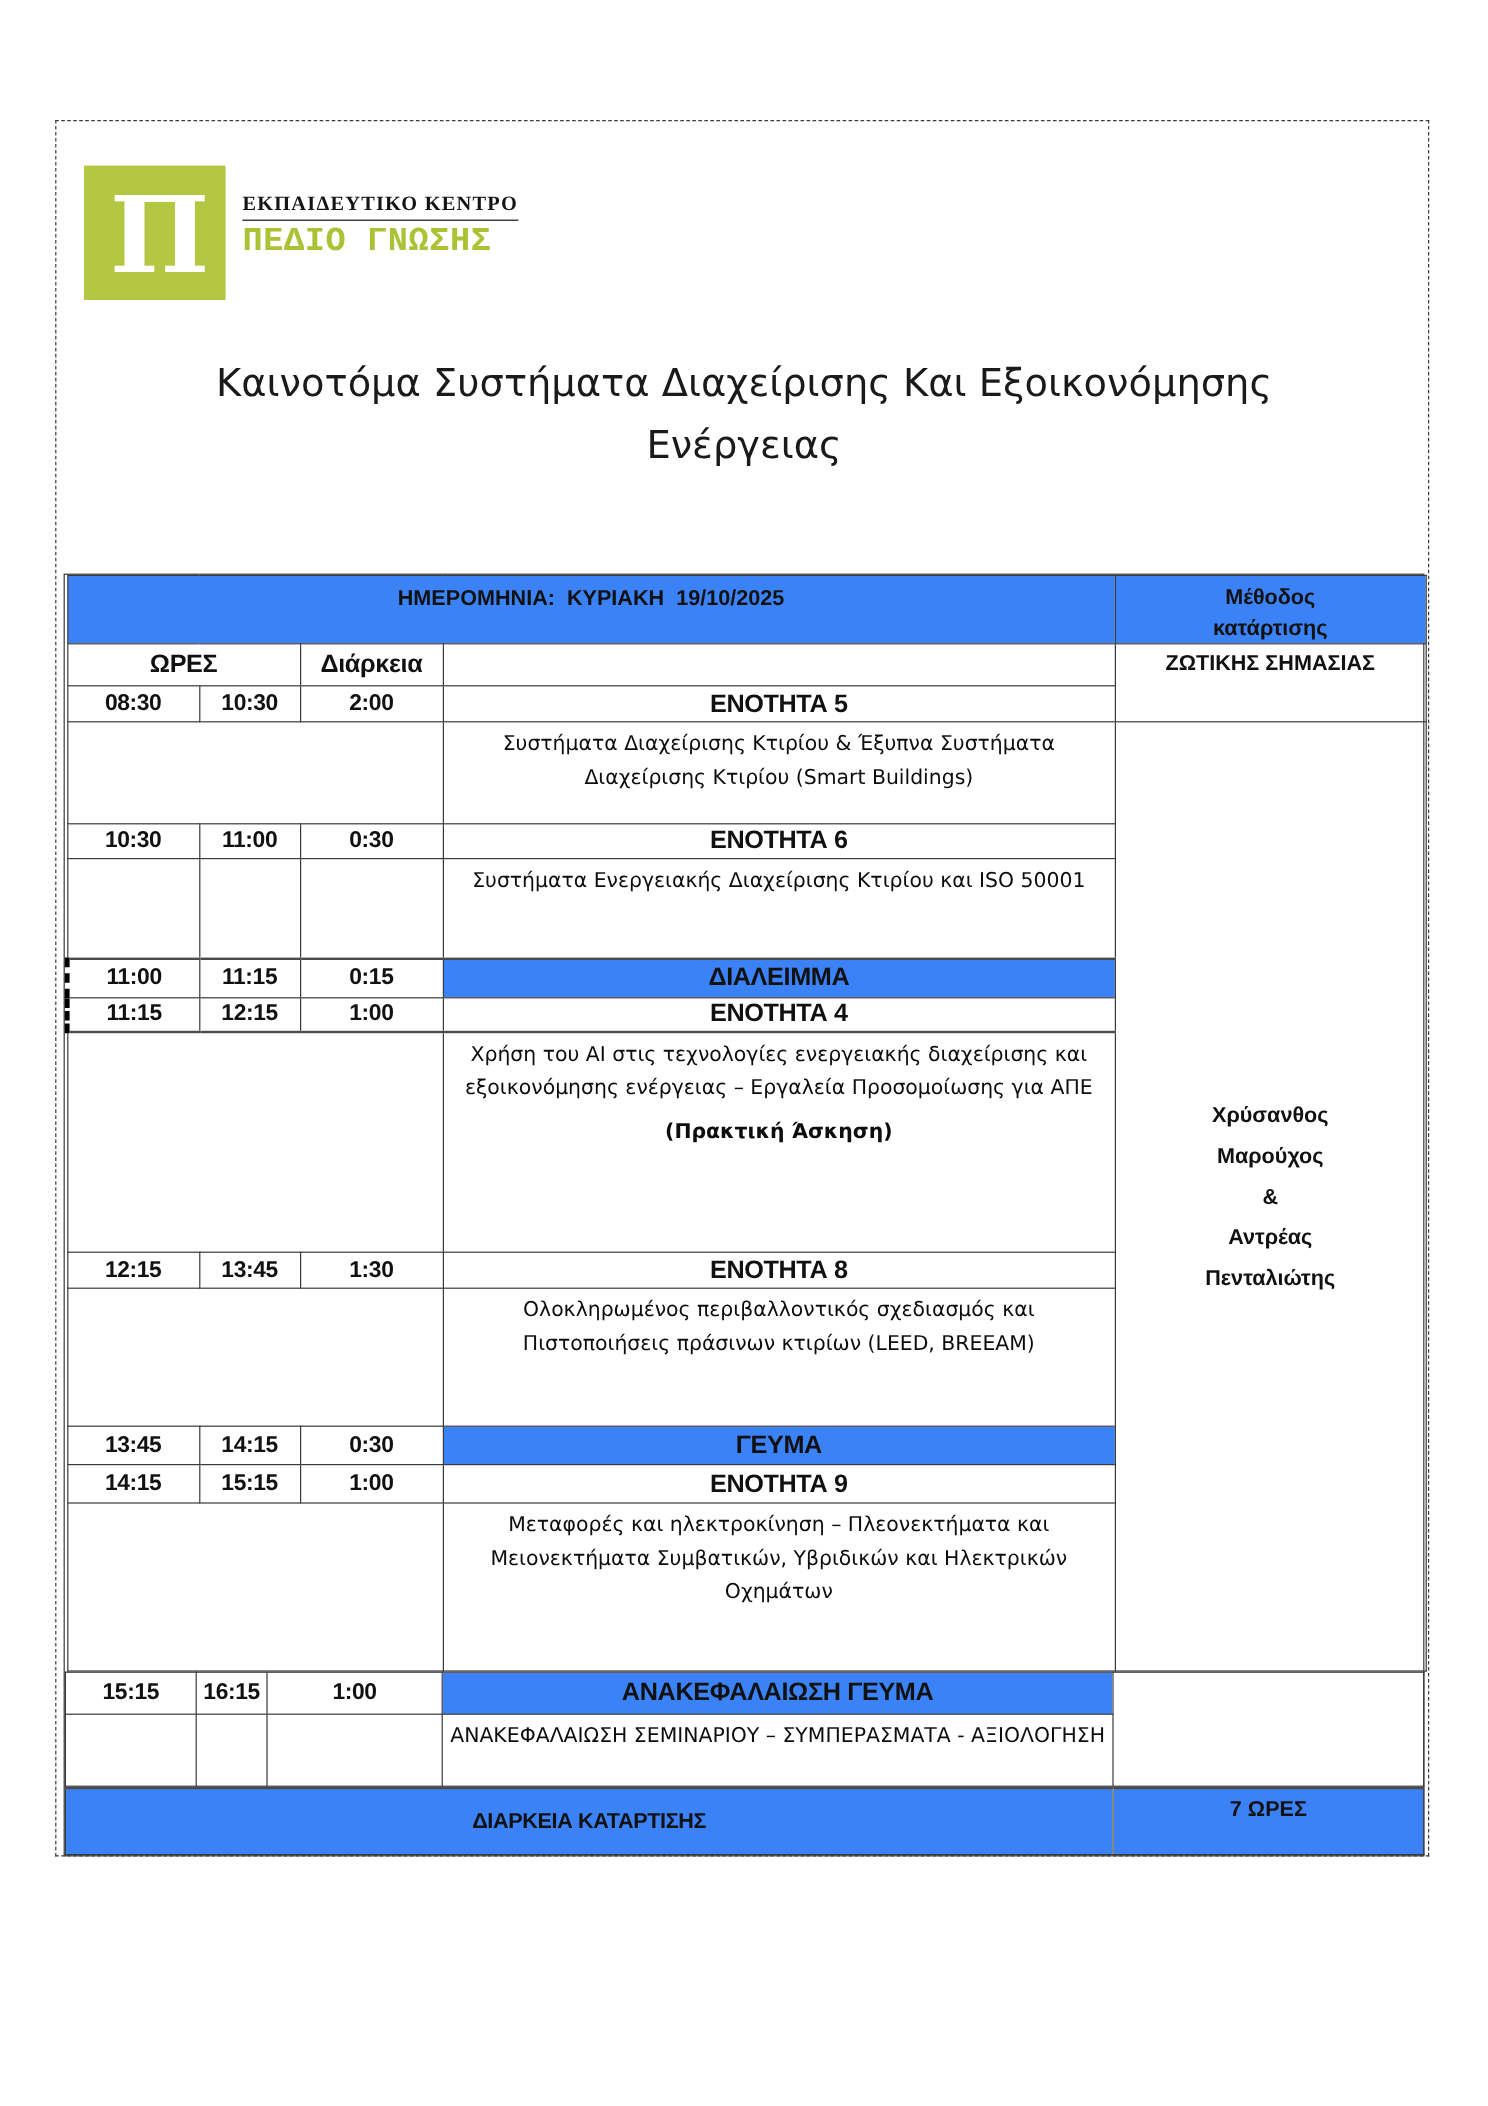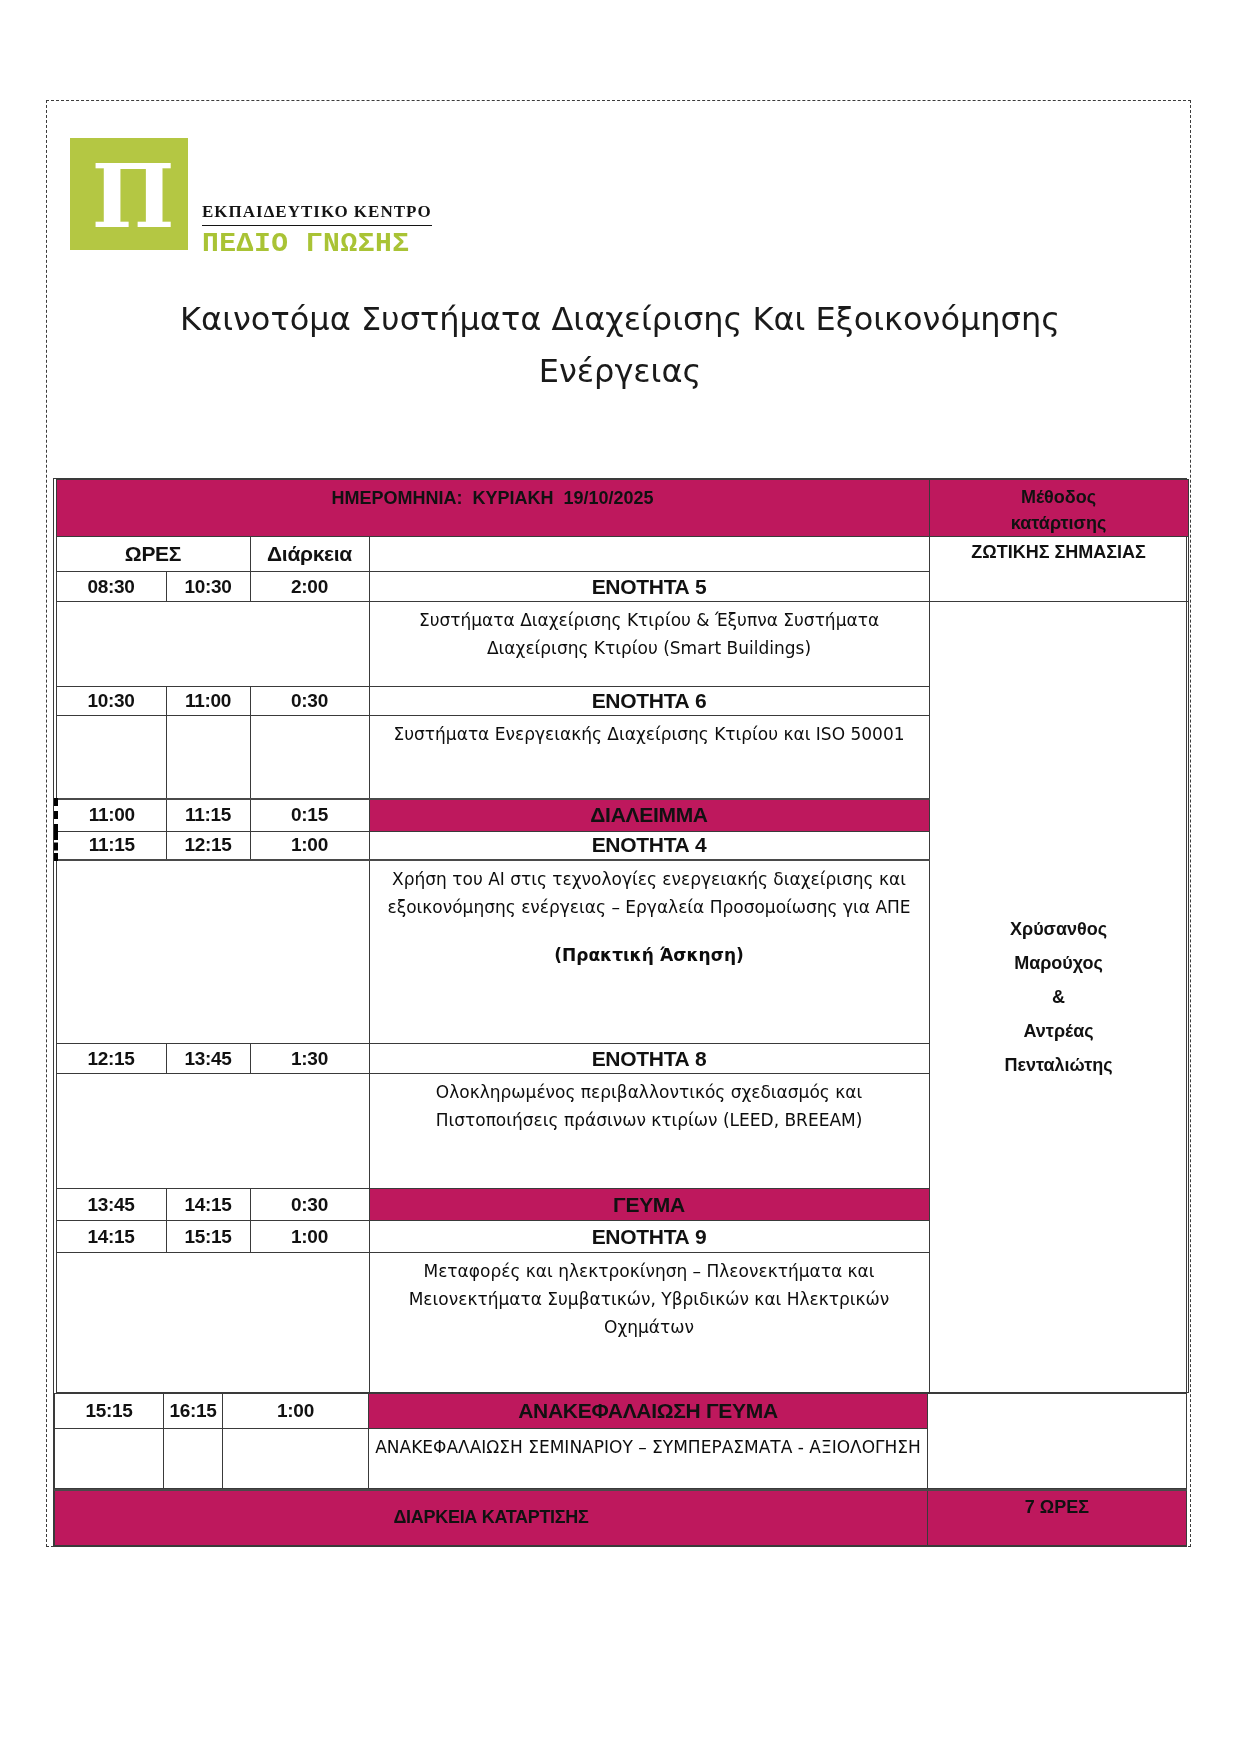--- a/index.html
+++ b/index.html
@@ -3,38 +3,38 @@
 <meta charset="utf-8">
 <style>
   html,body{margin:0;padding:0;background:#ffffff;}
   body{width:1240px;height:1755px;position:relative;font-family:"Liberation Sans",sans-serif;color:#111;}
   .page-border{position:absolute;left:46px;top:100px;width:1143px;height:1445px;border:1px dashed #3c3c3c;}
 
   
   .logo{position:absolute;left:70px;top:138px;display:flex;align-items:flex-start;}
   .logo-mark{width:118px;height:112px;background:#b4c743;display:flex;align-items:center;justify-content:center;overflow:visible;}
   .logo-mark span{font-family:"DejaVu Serif",serif;font-weight:bold;font-size:88px;color:#ffffff;line-height:1;transform:translate(4px,2px);}
-  .logo-text{margin-left:14px;margin-top:64px;}
+  .logo-text{margin-left:14px;margin-top:22px;}
   .logo-line1{font-family:"Liberation Serif",serif;font-weight:bold;font-size:17px;letter-spacing:1px;color:#141414;
               border-bottom:1.5px solid #141414;padding-bottom:3px;display:inline-block;}
   .logo-line2{font-family:Liberation Mono, monospace;font-weight:800;font-size:28px;letter-spacing:0.5px;color:#a9c335;margin-top:2px;}
 
   
   .doc-title{position:absolute;left:60px;top:293px;width:1120px;text-align:center;
              font-family:"DejaVu Sans",sans-serif;font-size:32px;color:#1a1a1a;line-height:52px;font-weight:normal;}
 
   
   .tablewrap{position:absolute;left:53px;top:478px;width:1132px;border:1px solid #3a3a3a;}
   table{border-collapse:collapse;table-layout:fixed;width:1132px;}
   td{border:1px solid #3a3a3a;padding:0 4px;overflow:hidden;vertical-align:middle;text-align:center;}
-  .gray{background:#be185d;}
+  .gray{background:#3b82f6;}
   .time{font-family:"Liberation Sans",sans-serif;font-weight:bold;font-size:19px;letter-spacing:-0.3px;}
   .sect{font-family:"Liberation Sans",sans-serif;font-weight:bold;font-size:21px;letter-spacing:-0.3px;}
   .desc{font-family:"DejaVu Sans",sans-serif;font-size:17px;line-height:28px;vertical-align:top;padding-top:4px;color:#0d0d0d;}
-  .desc .practice{font-weight:bold;margin-top:20px;}
+  .desc .practice{font-weight:bold;margin-top:8px;}
   .hdrdate{font-family:"Liberation Sans",sans-serif;font-weight:bold;font-size:18px;vertical-align:top;padding-top:8px;white-space:pre-wrap;}
   .hdrmethod{font-family:"Liberation Sans",sans-serif;font-weight:bold;font-size:18px;white-space:pre-line;line-height:26px;vertical-align:top;padding-top:4px;}
   .vital{font-family:"Liberation Sans",sans-serif;font-weight:bold;font-size:18px;vertical-align:top;padding-top:5px;}
   .trainers{font-family:"Liberation Sans",sans-serif;font-weight:bold;font-size:18px;line-height:34px;white-space:pre-line;vertical-align:middle;}
   .dashleft{border-left:4px dashed #000;}
   .thicktop{border-top:2px solid #4a4a4a;}
   .thickbottom{border-bottom:2px solid #4a4a4a;}
   .footrow td{border-top:2px solid #4a4a4a;}
   .tot{font-family:"Liberation Sans",sans-serif;font-weight:bold;font-size:18px;vertical-align:top;padding-top:6px;}
   .footlabel{font-family:"Liberation Sans",sans-serif;font-weight:bold;font-size:18px;letter-spacing:-0.3px;}

